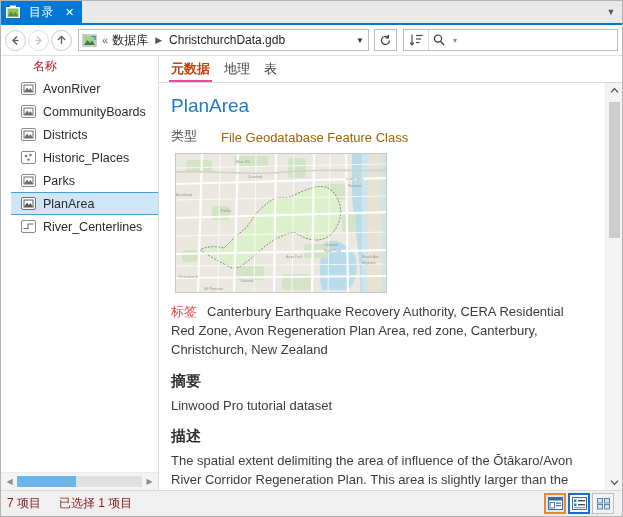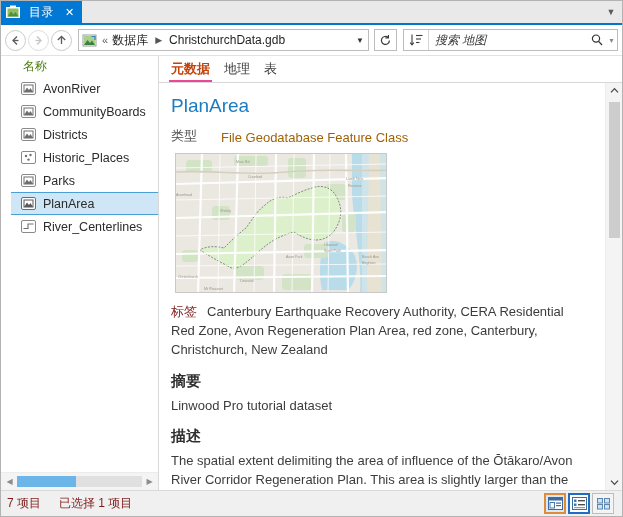--- a/index.html
+++ b/index.html
@@ -224,23 +224,23 @@
     display: flex;
     flex-direction: column;
     background: #ffffff;
     border-right: 1px solid #d9d9d9;
     min-height: 0;
   }
   .col-header {
     height: 20px;
     display: flex;
     align-items: center;
-    padding-left: 22px;
+    padding-left: 32px;
     font-size: 12px;
-    color: #4d7c0f;
+    color: #b91c1c;
     background: #ffffff;
     flex: 0 0 auto;
     cursor: pointer;
   }
   .tree {
     flex: 1 1 auto;
     overflow: hidden;
     padding-top: 1px;
   }
   .tree-item {
@@ -374,21 +374,21 @@
     background: #ece9e2;
   }
   .thumb svg { display: block; }
   .tags-block {
     font-size: 13px;
     color: #3c3c3c;
     line-height: 1.45;
     margin-bottom: 12px;
   }
   .tags-key {
-    color: #7f1d1d;
+    color: #ef4444;
     margin-right: 10px;
   }
   .sec-head {
     font-size: 15px;
     color: #2f2f2f;
     font-weight: bold;
     margin: 12px 0 6px 0;
   }
   .sec-body {
     font-size: 13px;
@@ -531,21 +531,20 @@
     <div class="searchbox">
       <span class="sortbtn">
         <svg width="15" height="14" viewBox="0 0 15 14">
           <path d="M3 1.5 L3 11.5" stroke="#3c3c3c" stroke-width="1.1" fill="none"></path>
           <path d="M1.2 9.6 L3 11.8 L4.8 9.6" fill="none" stroke="#3c3c3c" stroke-width="1.1"></path>
           <path d="M7 2.5 L13.5 2.5" stroke="#3c3c3c" stroke-width="1.1"></path>
           <path d="M7 6 L12 6" stroke="#3c3c3c" stroke-width="1.1"></path>
           <path d="M7 9.5 L10.5 9.5" stroke="#3c3c3c" stroke-width="1.1"></path>
         </svg>
       </span>
-      <input type="text" value="" placeholder="搜索 地图" style="">
       <span class="search-go">
         <svg width="14" height="14" viewBox="0 0 14 14">
           <circle cx="6" cy="5.6" r="3.6" fill="none" stroke="#333" stroke-width="1.2"></circle>
           <path d="M8.6 8.4 L12 12" stroke="#333" stroke-width="1.3" fill="none"></path>
         </svg>
       </span>
       <span class="search-drop">▾</span>
     </div>
   </div>
 

